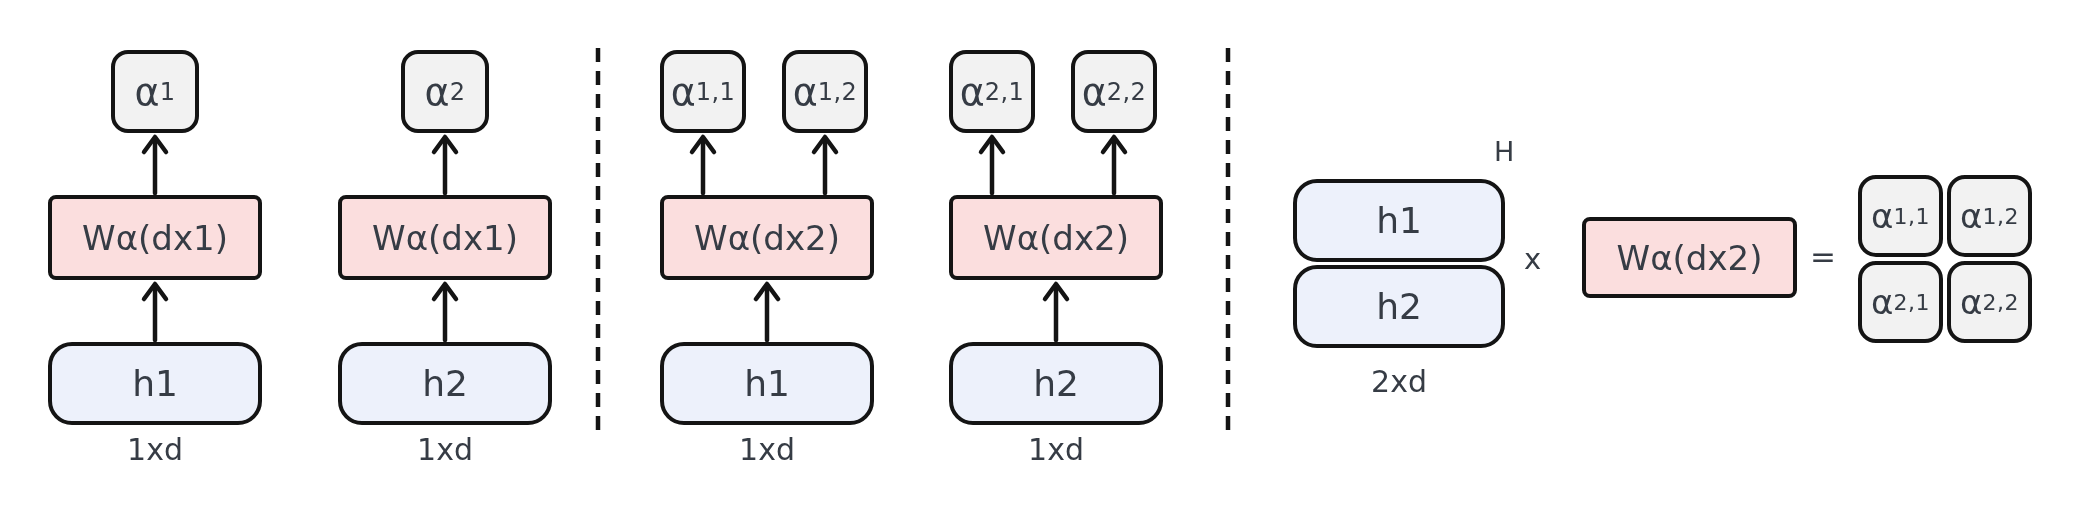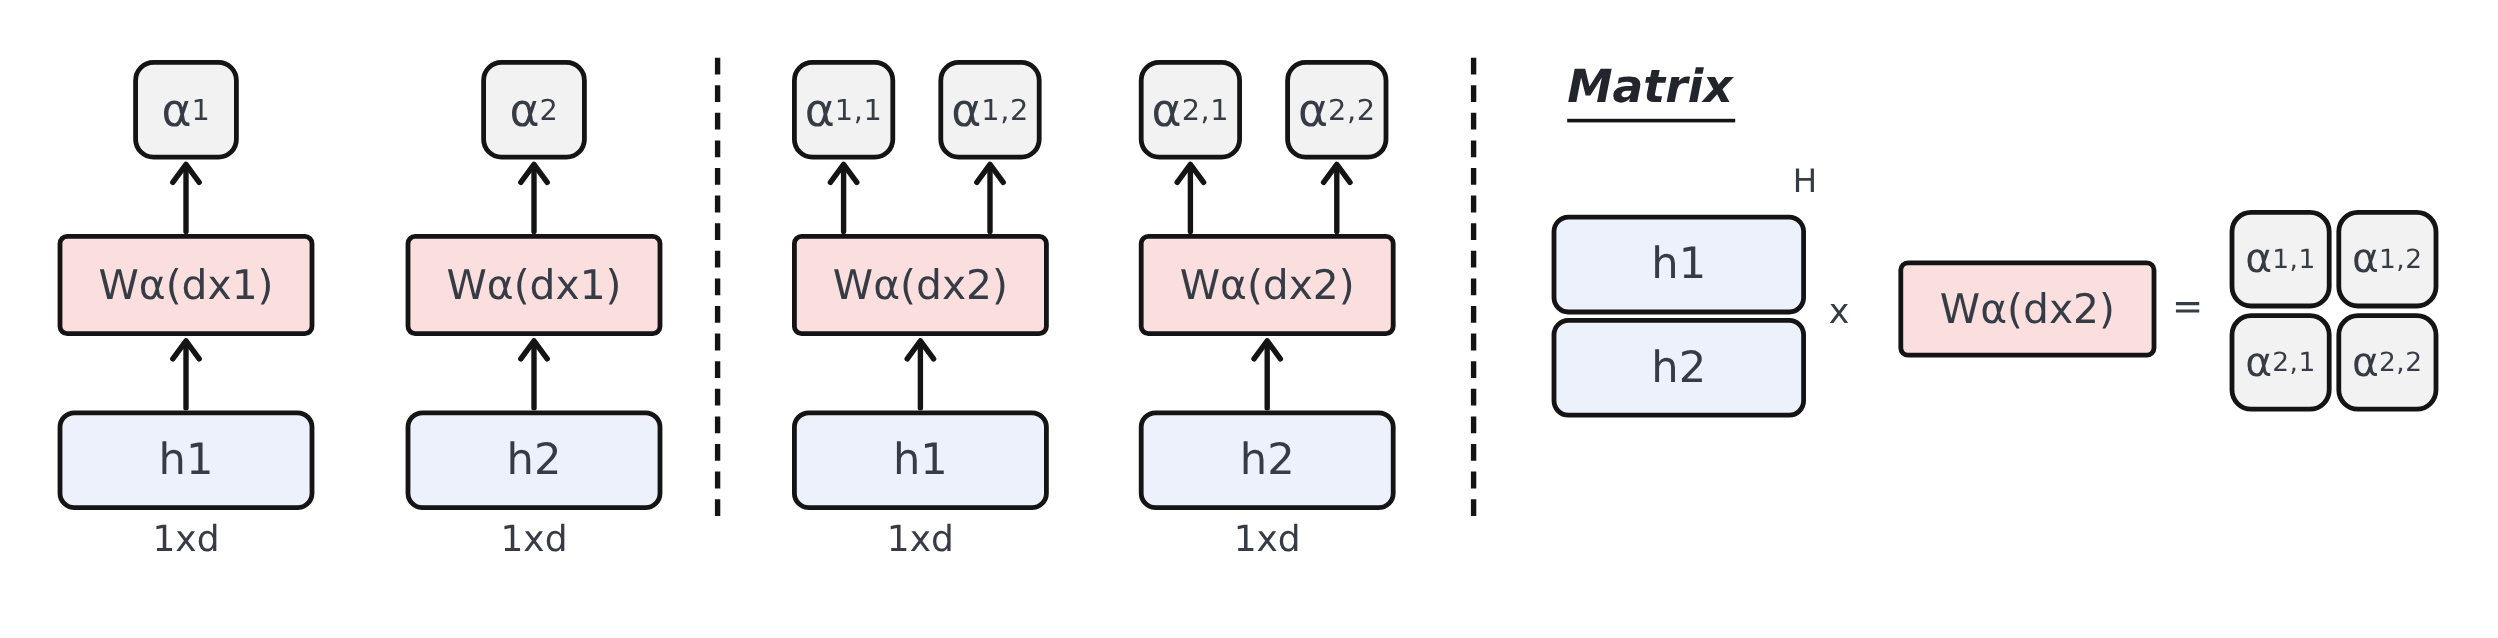--- a/index.html
+++ b/index.html
@@ -40,21 +40,21 @@
   }
   .alpha-box .sub { font-size: 24px; }
   .weight-box {
     width: 214px; height: 85px;
     border-radius: 8px;
     background: var(--weight-fill);
     font-size: 34px;
   }
   .hidden-box {
     width: 214px; height: 83px;
-    border-radius: 14px;
+    border-radius: 24px;
     background: var(--hidden-fill);
     font-size: 36px;
   }
   .cell-box {
     width: 85px; height: 82px;
     border-radius: 18px;
     background: var(--alpha-fill);
     font-size: 34px;
   }
   .cell-box .sub { font-size: 22px; }
@@ -195,29 +195,29 @@
   </svg>
   <div class="box hidden-box" style="left:949px; top:342px;">
     <span>h2</span>
   </div>
   <div class="dim-label" style="left:949px; top:432px;">1xd</div>
 
   <svg class="divider" style="left:1225px; top:48px;" width="6" height="386">
     <line x1="3" y1="0" x2="3" y2="386"></line>
   </svg>
 
-  <div class="matrix-title">Matrix</div>
   <div class="transpose-label">H</div>
 
   <div class="box hidden-box mh1">
     <span>h1</span>
   </div>
   <div class="box hidden-box mh2">
     <span>h2</span>
   </div>
+  <div class="dim-label dim-2xd" style="left:1293px; top:364px; width:212px;">2xd</div>
 
   <div class="op-sign sign-x">x</div>
 
   <div class="box weight-box mweight">
     <span>Wα(dx2)</span>
   </div>
 
   <div class="op-sign sign-eq">=</div>
 
   <div class="box cell-box" style="left:1858px; top:175px;">

